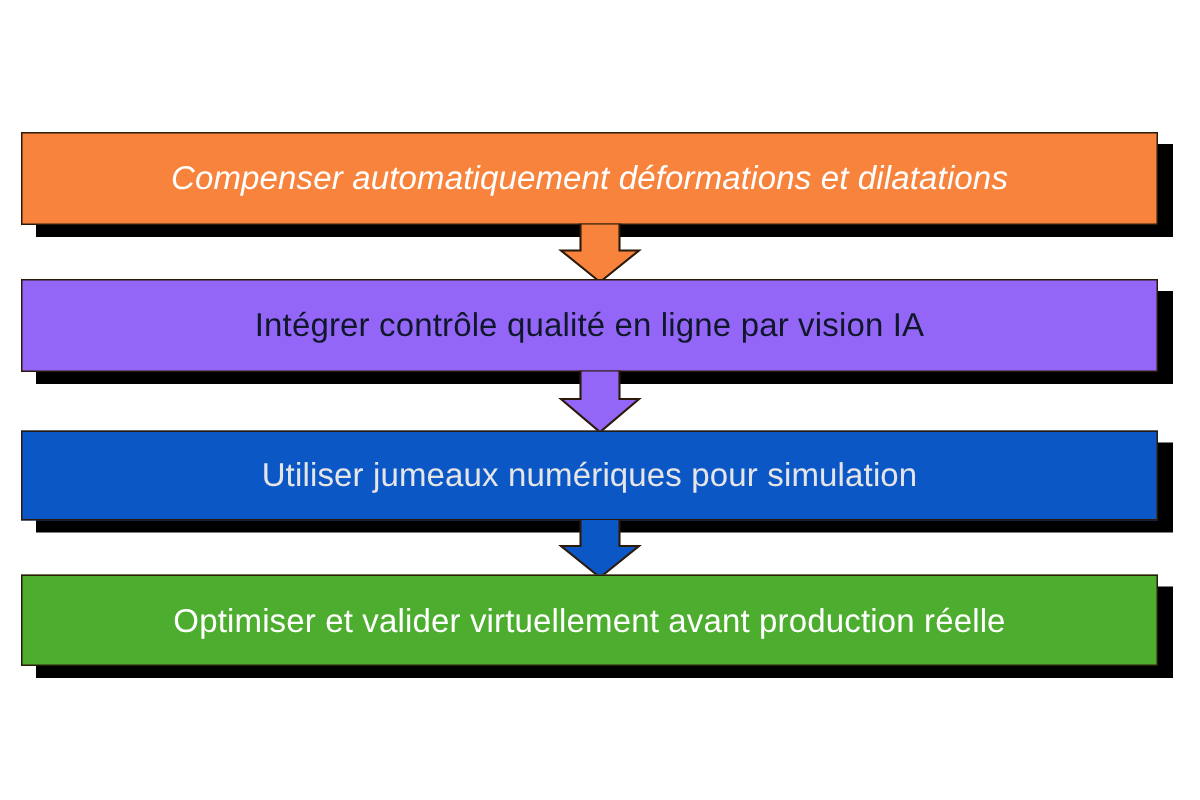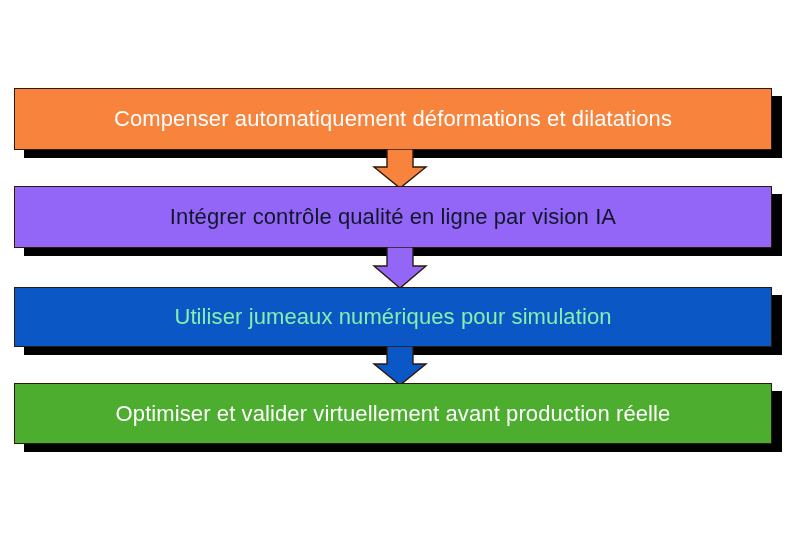--- a/index.html
+++ b/index.html
@@ -38,21 +38,21 @@
     color: #ffffff;
     font-size: 22px;
     font-weight: 400;
     letter-spacing: 0.1px;
     line-height: 1.15;
     text-align: center;
     white-space: nowrap;
     padding: 0 10px;
   }
 
-  #box-1 { top: 88px;  height: 62px; background: #F7833C; }
+  #box-1 { top: 88px;  height: 62px; background: #F7833C; font-style: italic; }
   #box-2 { top: 186px; height: 62px; background: #9466F7; }
   #box-3 { top: 287px; height: 60px; background: #0B57C6; }
   #box-4 { top: 383px; height: 61px; background: #4CAD2F; }
 
   
   .flow-arrow {
     position: absolute;
     left: 50%;
     transform: translateX(-50%);
     width: 60px;
@@ -82,21 +82,21 @@
     <span class="box-label" style="color: #0f172a;">Intégrer contrôle qualité en ligne par vision IA</span>
   </div>
 
   <div class="flow-arrow" id="arrow-2">
     <svg viewBox="0 0 60 42" width="60" height="42" preserveAspectRatio="none">
       <polygon points="17,0 43,0 43,19 56,19 30,41 4,19 17,19" fill="#9466F7" stroke="#2b1a0a" stroke-width="1.4" stroke-linejoin="miter"></polygon>
     </svg>
   </div>
 
   <div class="flow-box" id="box-3" style="background: rgb(11, 87, 198); border-color: rgb(43, 26, 10); box-shadow: rgb(0, 0, 0) 10px 8px 0px 0px;">
-    <span class="box-label" style="color: #86efac;">Utiliser jumeaux numériques pour simulation</span>
+    <span class="box-label" style="color: #e5e5e5;">Utiliser jumeaux numériques pour simulation</span>
   </div>
 
   <div class="flow-arrow" id="arrow-3">
     <svg viewBox="0 0 60 40" width="60" height="40" preserveAspectRatio="none">
       <polygon points="17,0 43,0 43,18 56,18 30,39 4,18 17,18" fill="#0B57C6" stroke="#2b1a0a" stroke-width="1.4" stroke-linejoin="miter"></polygon>
     </svg>
   </div>
 
   <div class="flow-box" id="box-4" style="background: rgb(76, 173, 47); border-color: rgb(43, 26, 10); box-shadow: rgb(0, 0, 0) 10px 8px 0px 0px;">
     <span class="box-label" style="color: rgb(255, 255, 255);">Optimiser et valider virtuellement avant production réelle</span>

